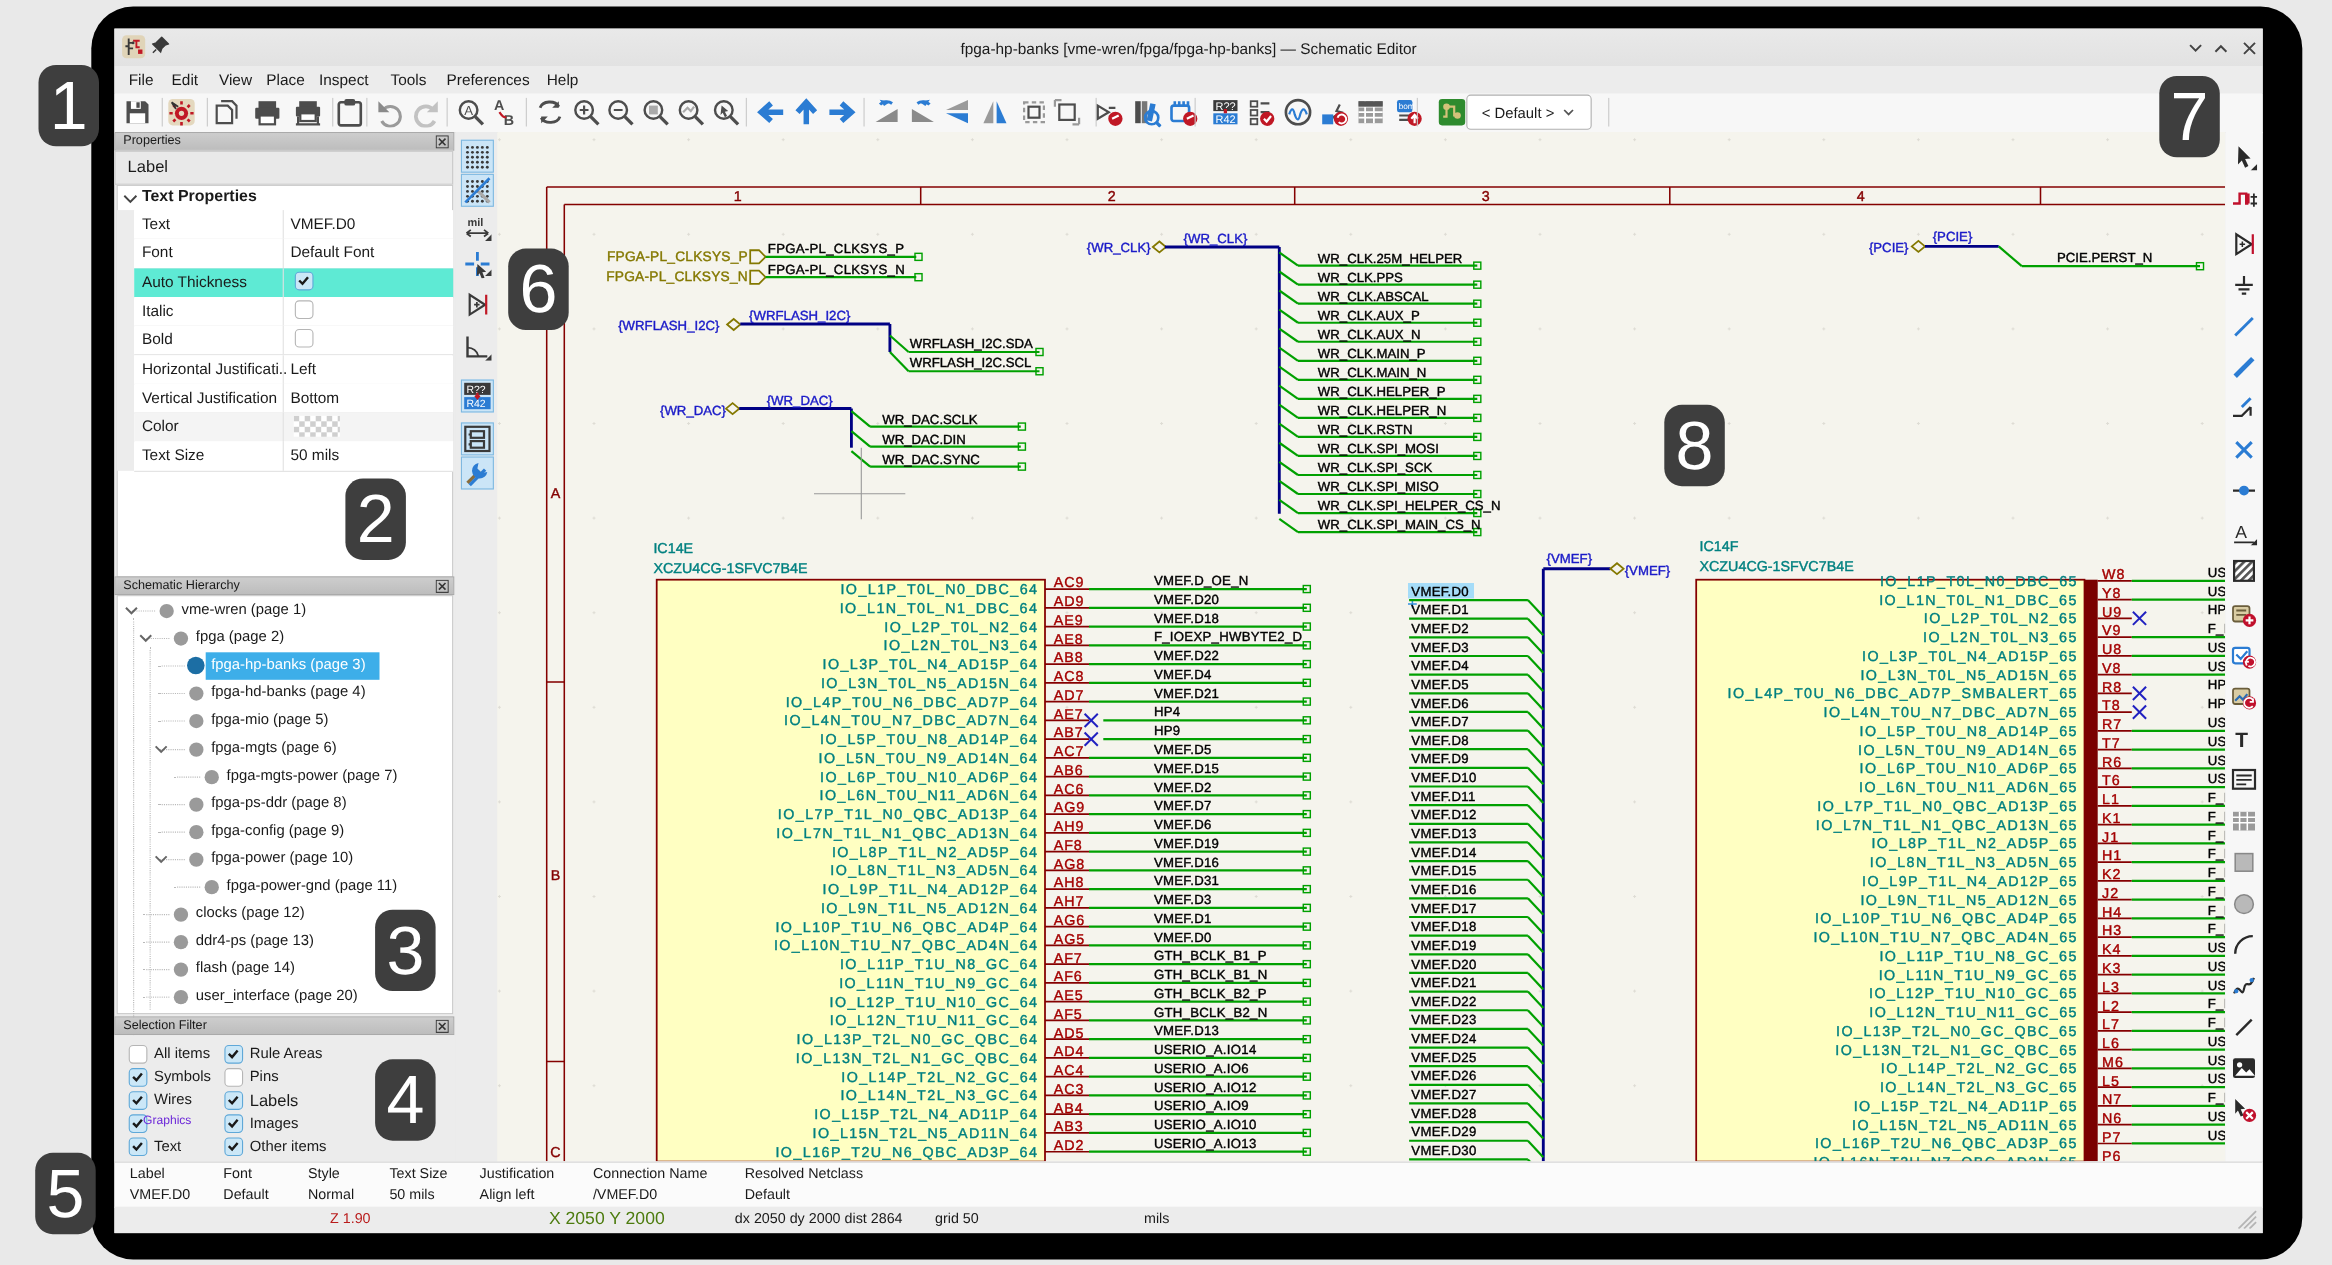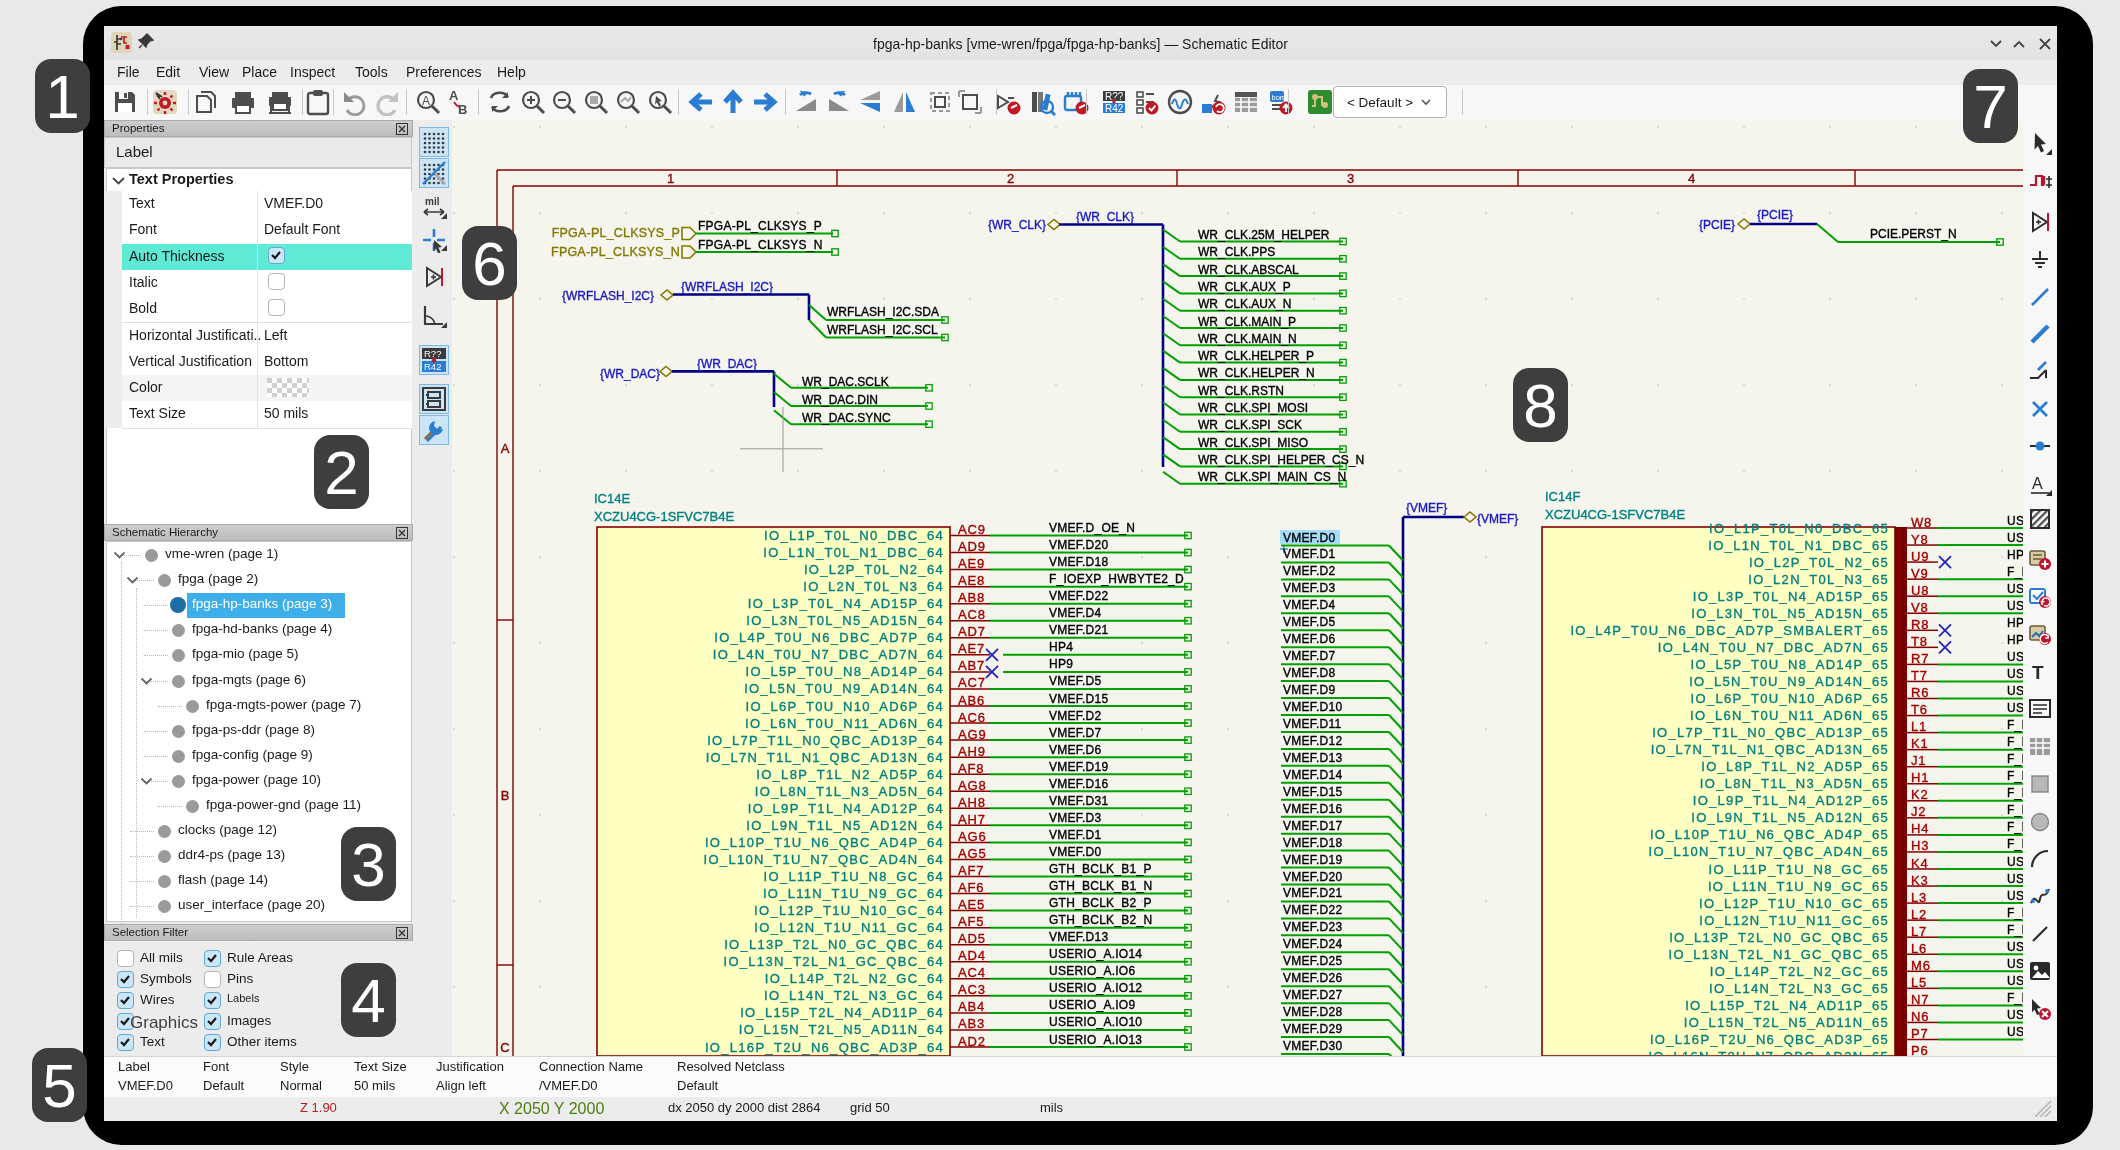--- a/index.html
+++ b/index.html
@@ -389,21 +389,21 @@
 <div style="position:absolute;left:104px;top:924px;width:309px;height:17px;background:linear-gradient(#CDCDCD,#BDBDBD);border:1px solid #aaa;box-sizing:border-box">
     <div style="position:absolute;left:7px;top:1px;font-size:11.5px;color:#1a1a1a">Selection Filter</div>
     <svg style="position:absolute;right:4px;top:2px" width="12" height="12" viewBox="0 0 12 12">
       <rect x="0.5" y="0.5" width="11" height="11" fill="none" stroke="#333"></rect>
       <path d="M3,3 l6,6 M3,9 l6,-6" stroke="#333" stroke-width="1.4"></path>
     </svg>
   </div>
 <div style="position:absolute;left:104px;top:941px;width:309px;height:115px;background:#ECECEC"></div>
 <div style="position:absolute;left:117px;top:950px">
     <div style="position:absolute;left:0;top:0;width:17px;height:17px;border:1.4px solid #b5b5b5;border-radius:4px;background:#fff;box-sizing:border-box"></div>
-    <div style="position:absolute;left:23px;top:0px;font-size:13.5px;color:#1a1a1a;white-space:nowrap">All mils</div>
+    <div style="position:absolute;left:23px;top:0px;font-size:13.5px;color:#1a1a1a;white-space:nowrap">All items</div>
   </div>
 <div style="position:absolute;left:204px;top:950px">
     <div style="position:absolute;left:0;top:0;width:17px;height:17px;border:1.6px solid #5FA8D8;border-radius:4px;background:#CBE7F7;box-sizing:border-box"><svg width="14" height="14" viewBox="0 0 14 14">
         <path d="M3,7 l3,3 5,-6" stroke="#1a1a1a" stroke-width="2.2" fill="none"></path>
       </svg></div>
     <div style="position:absolute;left:23px;top:0px;font-size:13.5px;color:#1a1a1a;white-space:nowrap">Rule Areas</div>
   </div>
 <div style="position:absolute;left:117px;top:971px">
     <div style="position:absolute;left:0;top:0;width:17px;height:17px;border:1.6px solid #5FA8D8;border-radius:4px;background:#CBE7F7;box-sizing:border-box"><svg width="14" height="14" viewBox="0 0 14 14">
         <path d="M3,7 l3,3 5,-6" stroke="#1a1a1a" stroke-width="2.2" fill="none"></path>
@@ -417,27 +417,27 @@
 <div style="position:absolute;left:117px;top:992px">
     <div style="position:absolute;left:0;top:0;width:17px;height:17px;border:1.6px solid #5FA8D8;border-radius:4px;background:#CBE7F7;box-sizing:border-box"><svg width="14" height="14" viewBox="0 0 14 14">
         <path d="M3,7 l3,3 5,-6" stroke="#1a1a1a" stroke-width="2.2" fill="none"></path>
       </svg></div>
     <div style="position:absolute;left:23px;top:0px;font-size:13.5px;color:#1a1a1a;white-space:nowrap">Wires</div>
   </div>
 <div style="position:absolute;left:204px;top:992px">
     <div style="position:absolute;left:0;top:0;width:17px;height:17px;border:1.6px solid #5FA8D8;border-radius:4px;background:#CBE7F7;box-sizing:border-box"><svg width="14" height="14" viewBox="0 0 14 14">
         <path d="M3,7 l3,3 5,-6" stroke="#1a1a1a" stroke-width="2.2" fill="none"></path>
       </svg></div>
-    <div style="position:absolute;left:23px;top:0px;font-size:11px;color:#1a1a1a;white-space:nowrap">Labels</div>
+    <div style="position:absolute;left:23px;top:0px;font-size:15px;color:#1a1a1a;white-space:nowrap">Labels</div>
   </div>
 <div style="position:absolute;left:117px;top:1013px">
     <div style="position:absolute;left:0;top:0;width:17px;height:17px;border:1.6px solid #5FA8D8;border-radius:4px;background:#CBE7F7;box-sizing:border-box"><svg width="14" height="14" viewBox="0 0 14 14">
         <path d="M3,7 l3,3 5,-6" stroke="#1a1a1a" stroke-width="2.2" fill="none"></path>
       </svg></div>
-    <div style="position:absolute;left:13px;top:0px;font-size:17px;color:#404040;white-space:nowrap">Graphics</div>
+    <div style="position:absolute;left:13px;top:0px;font-size:11px;color:#6d28d9;white-space:nowrap">Graphics</div>
   </div>
 <div style="position:absolute;left:204px;top:1013px">
     <div style="position:absolute;left:0;top:0;width:17px;height:17px;border:1.6px solid #5FA8D8;border-radius:4px;background:#CBE7F7;box-sizing:border-box"><svg width="14" height="14" viewBox="0 0 14 14">
         <path d="M3,7 l3,3 5,-6" stroke="#1a1a1a" stroke-width="2.2" fill="none"></path>
       </svg></div>
     <div style="position:absolute;left:23px;top:0px;font-size:13.5px;color:#1a1a1a;white-space:nowrap">Images</div>
   </div>
 <div style="position:absolute;left:117px;top:1034px">
     <div style="position:absolute;left:0;top:0;width:17px;height:17px;border:1.6px solid #5FA8D8;border-radius:4px;background:#CBE7F7;box-sizing:border-box"><svg width="14" height="14" viewBox="0 0 14 14">
         <path d="M3,7 l3,3 5,-6" stroke="#1a1a1a" stroke-width="2.2" fill="none"></path>

